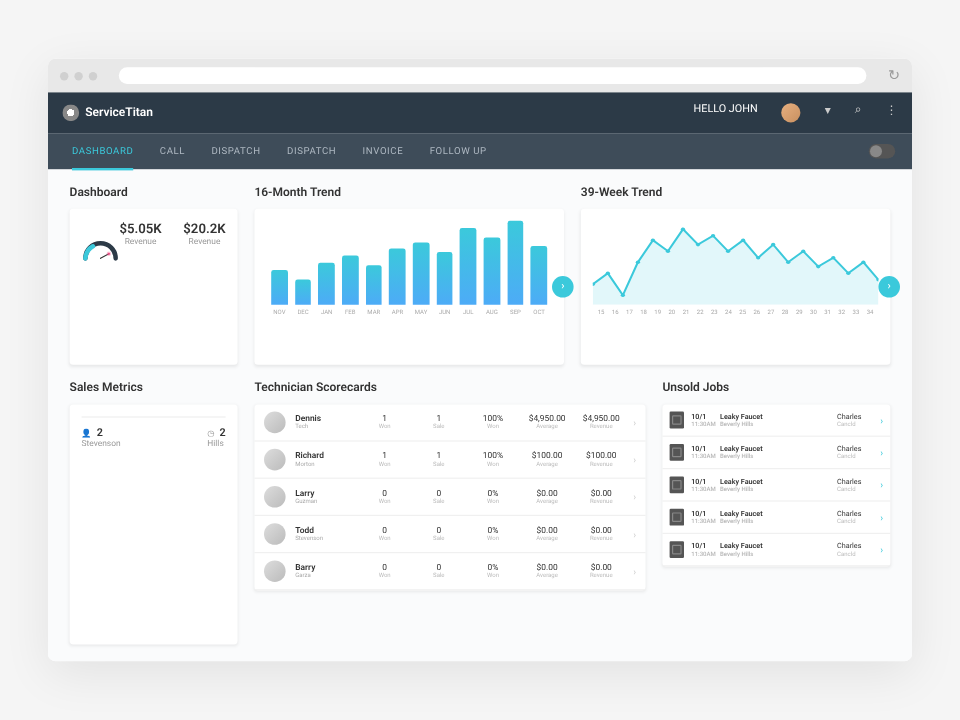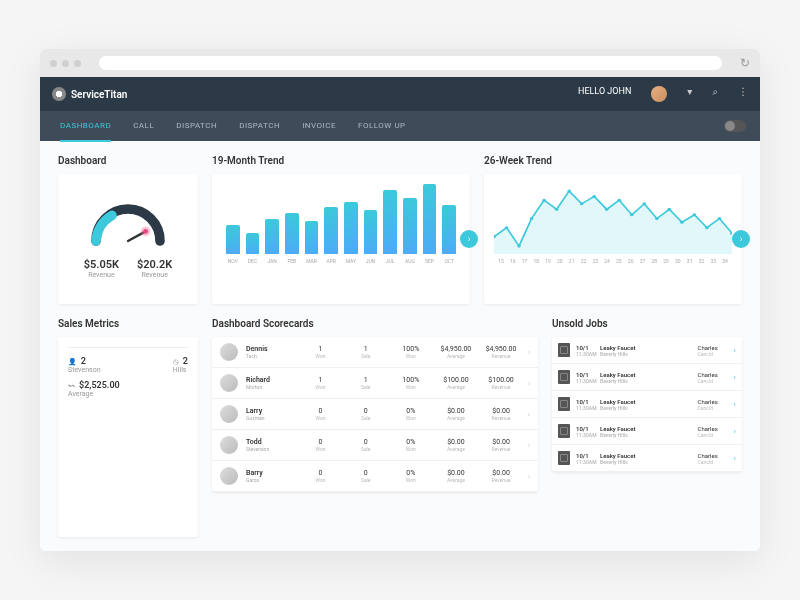--- a/index.html
+++ b/index.html
@@ -17,21 +17,21 @@
 .avatar{width:16px;height:16px;border-radius:50%;background:linear-gradient(135deg,#e8b080,#c89060)}
 .navbar{background:#3e4c59;height:30px;display:flex;align-items:center;padding:0 20px;gap:22px;position:relative}
 .navitem{color:#aeb8c2;font-size:8px;letter-spacing:.5px;cursor:pointer;padding:10px 0;border-bottom:2px solid transparent}
 .navitem.active{color:#3bc9db;border-bottom-color:#3bc9db}
 .toggle{position:absolute;right:14px;width:22px;height:12px;background:#555;border-radius:6px;display:flex;align-items:center}
 .toggle::after{content:"";width:10px;height:10px;background:#888;border-radius:50%;margin-left:1px}
 .content{padding:14px 18px;background:#fafbfc}
 .row{display:flex;gap:14px;margin-bottom:14px}
 .col-title{font-size:10px;font-weight:600;color:#333;margin-bottom:8px}
 .card{background:#fff;border-radius:3px;box-shadow:0 1px 3px rgba(0,0,0,.08);padding:10px;position:relative}
-.gauge-card{width:140px;height:130px;display:flex;flex-direction:column;align-items:center;justify-content:center}
+.gauge-card{width:140px;height:130px;display:flex;flex-direction:row;justify-content:center}
 .gauge{width:80px;height:50px;position:relative;margin-bottom:8px}
 .gauge svg{width:100%;height:100%}
 .gauge-stats{display:flex;gap:18px;font-size:7px;color:#999;text-align:center}
 .gauge-stats .val{font-size:11px;font-weight:600;color:#333;display:block}
 .trend-card{flex:1;height:130px}
 .bar-chart{display:flex;align-items:flex-end;gap:6px;height:70px;padding:0 4px}
 .bar{flex:1;background:linear-gradient(180deg,#3bc9db,#4dabf7);border-radius:2px 2px 0 0}
 .xlabels{display:flex;gap:6px;font-size:5px;color:#aaa;margin-top:4px;padding:0 4px}
 .xlabels span{flex:1;text-align:center}
 .line-chart{height:70px;position:relative}
@@ -121,21 +121,21 @@
             </svg>
           </div>
           <div class="gauge-stats">
             <div><span class="val">$5.05K</span><span>Revenue</span></div>
             <div><span class="val">$20.2K</span><span>Revenue</span></div>
           </div>
         </div>
       </div>
 
       <div style="flex:1">
-        <div class="col-title">19-Month Trend</div>
+        <div class="col-title">16-Month Trend</div>
         <div class="card trend-card">
           <div class="bar-chart" id="bar-chart">
               <div class="bar" style="height: 41.6667%;"></div>
               <div class="bar" style="height: 30%;"></div>
               <div class="bar" style="height: 50%;"></div>
               <div class="bar" style="height: 58.3333%;"></div>
               <div class="bar" style="height: 46.6667%;"></div>
               <div class="bar" style="height: 66.6667%;"></div>
               <div class="bar" style="height: 75%;"></div>
               <div class="bar" style="height: 63.3333%;"></div>
@@ -156,21 +156,21 @@
               <span>JUL</span>
               <span>AUG</span>
               <span>SEP</span>
               <span>OCT</span>
             </div>
           <div class="scroll-btn">›</div>
         </div>
       </div>
 
       <div style="flex:1">
-        <div class="col-title">26-Week Trend</div>
+        <div class="col-title">39-Week Trend</div>
         <div class="card trend-card">
           <div class="line-chart">
             <svg viewBox="0 0 200 70" id="line-svg" preserveAspectRatio="none">
                 <path d="M0,52.833333333333336 L10.526315789473683,43.66666666666667 L21.052631578947366,62 L31.57894736842105,34.5 L42.10526315789473,16.166666666666664 L52.63157894736842,25.333333333333336 L63.1578947368421,7 L73.68421052631578,19.83333333333333 L84.21052631578947,12.5 L94.73684210526315,25.333333333333336 L105.26315789473684,16.166666666666664 L115.78947368421053,30.833333333333336 L126.3157894736842,19.83333333333333 L136.8421052631579,34.5 L147.36842105263156,25.333333333333336 L157.89473684210526,38.166666666666664 L168.42105263157893,30.833333333333336 L178.94736842105263,43.66666666666667 L189.4736842105263,34.5 L200,49.166666666666664 L200,70 L0,70 Z" fill="#3bc9db" opacity=".15"></path>
                 <path d="M0,52.833333333333336 L10.526315789473683,43.66666666666667 L21.052631578947366,62 L31.57894736842105,34.5 L42.10526315789473,16.166666666666664 L52.63157894736842,25.333333333333336 L63.1578947368421,7 L73.68421052631578,19.83333333333333 L84.21052631578947,12.5 L94.73684210526315,25.333333333333336 L105.26315789473684,16.166666666666664 L115.78947368421053,30.833333333333336 L126.3157894736842,19.83333333333333 L136.8421052631579,34.5 L147.36842105263156,25.333333333333336 L157.89473684210526,38.166666666666664 L168.42105263157893,30.833333333333336 L178.94736842105263,43.66666666666667 L189.4736842105263,34.5 L200,49.166666666666664" fill="none" stroke="#3bc9db" stroke-width="1.5"></path>
                 <circle cx="0" cy="52.833333333333336" r="1.5" fill="#3bc9db"></circle>
                 <circle cx="10.526315789473683" cy="43.66666666666667" r="1.5" fill="#3bc9db"></circle>
                 <circle cx="21.052631578947366" cy="62" r="1.5" fill="#3bc9db"></circle>
                 <circle cx="31.57894736842105" cy="34.5" r="1.5" fill="#3bc9db"></circle>
                 <circle cx="42.10526315789473" cy="16.166666666666664" r="1.5" fill="#3bc9db"></circle>
@@ -220,29 +220,26 @@
 
     <div class="row" style="margin-bottom:0">
       <div style="width:140px">
         <div class="col-title">Sales Metrics</div>
         <div class="card donut-card">
           <div class="metrics-grid">
             <div class="metric-row">
               <span>👤<span class="v">2</span><br><span>Stevenson</span></span>
               <span>◷<span class="v">2</span><br><span>Hills</span></span>
             </div>
-            <div class="metric-row">
-                <span>〰<span class="v">$2,525.00</span><br><span>Average</span></span>
-              </div>
           </div>
         </div>
       </div>
 
       <div class="scorecards">
-        <div class="col-title">Dashboard Scorecards</div>
+        <div class="col-title">Technician Scorecards</div>
         <div class="card" style="padding:0" id="tech-list">
             <div class="tech-row">
               <div class="tech-avatar"></div>
               <div class="tech-name">Dennis<small>Tech</small></div>
               <div class="tech-cell">1<small>Won</small></div>
               <div class="tech-cell">1<small>Sale</small></div>
               <div class="tech-cell">100%<small>Won</small></div>
               <div class="tech-cell">$4,950.00<small>Average</small></div>
               <div class="tech-cell">$4,950.00<small>Revenue</small></div>
               <div class="tech-arrow">›</div>

